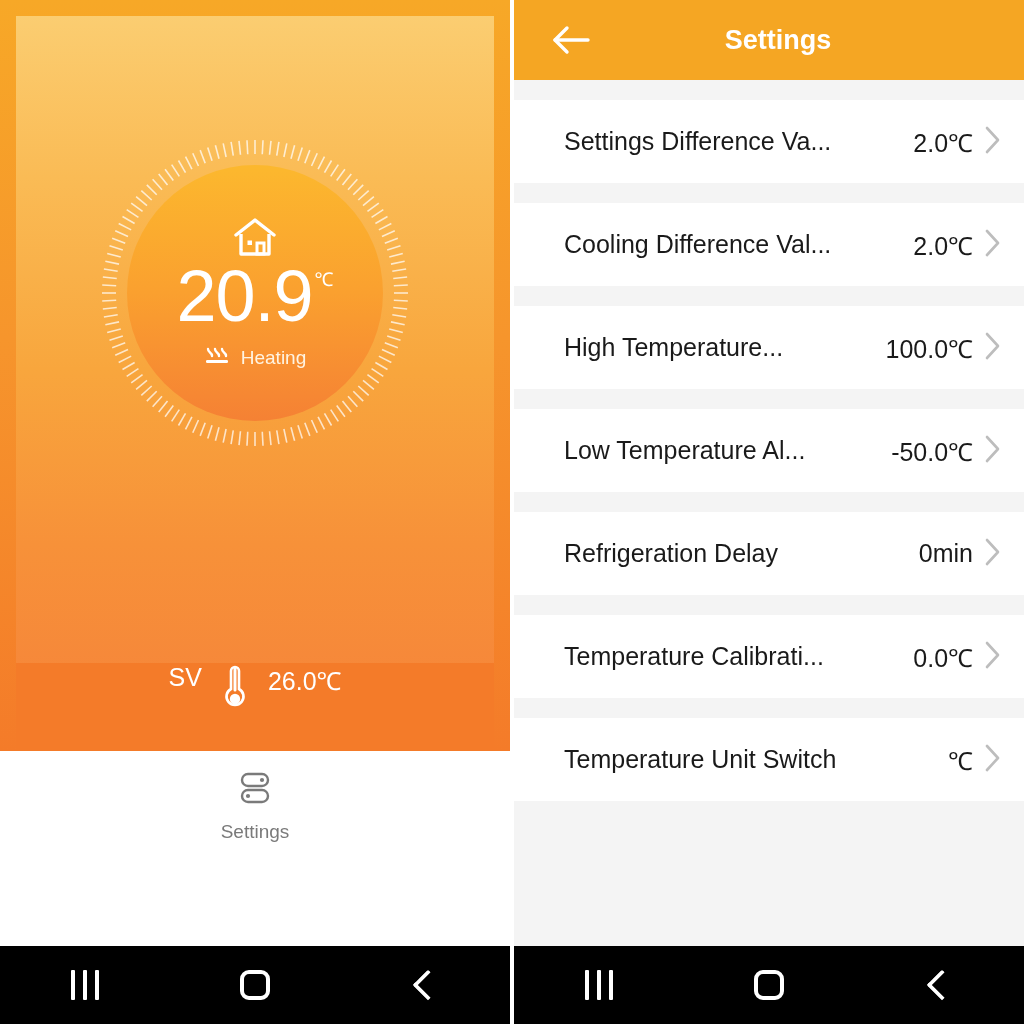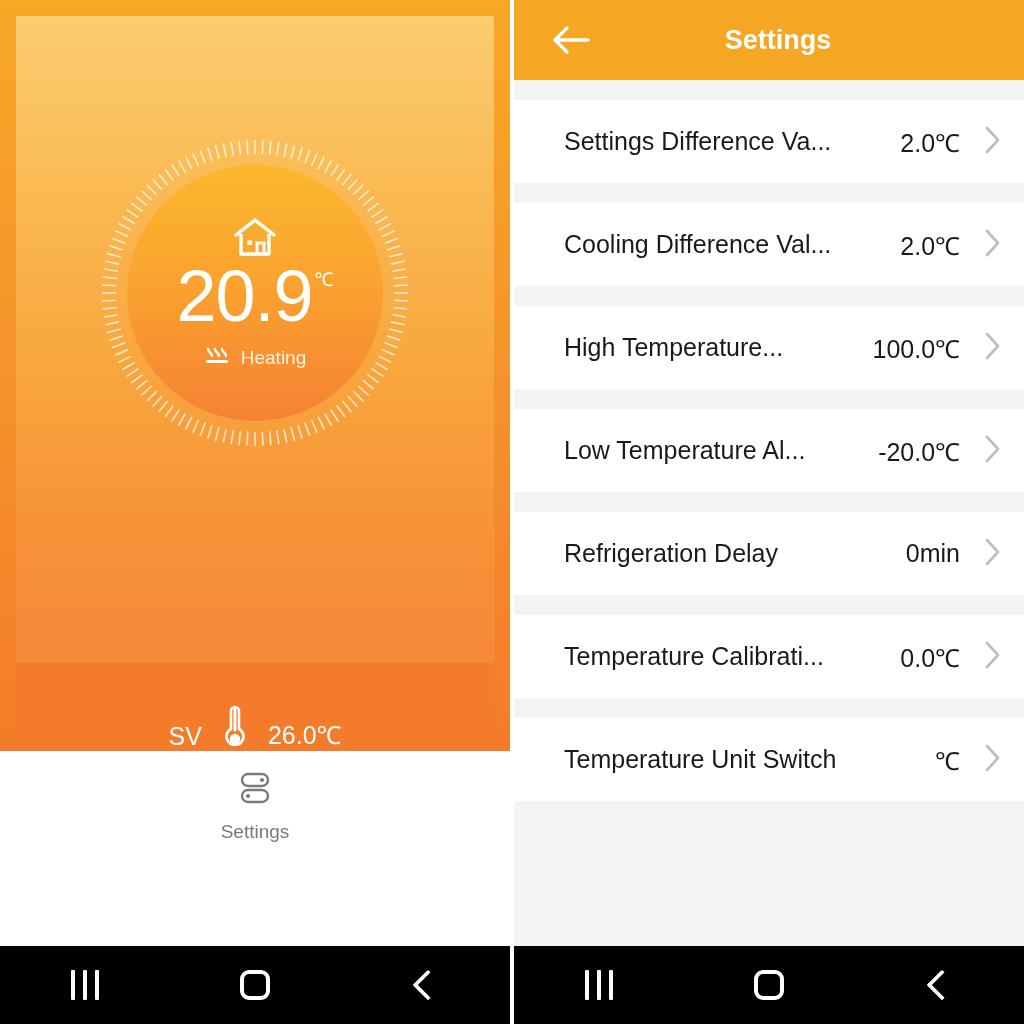--- a/index.html
+++ b/index.html
@@ -134,21 +134,21 @@
     color: #FFF4E2;
     font-size: 19px;
     font-weight: 400;
   }
 
   .sv-bar {
     position: absolute;
     left: 0; bottom: 0;
     width: 478px; height: 88px;
     background: #F47B29;
-    display: flex; align-items: flex-end; justify-content: center;
+    display: flex; align-items: flex-start; justify-content: center;
     gap: 18px;
   }
   .sv-label {
     color: #ffffff; font-size: 25px; font-weight: 400;
   }
   .sv-value {
     color: #ffffff; font-size: 25px; font-weight: 400;
   }
 
   
@@ -208,21 +208,21 @@
   .row-label {
     flex: 1;
     color: #1A1A1A;
     font-size: 25px;
     white-space: nowrap;
     overflow: hidden;
   }
   .row-value {
     color: #1A1A1A;
     font-size: 25px;
-    margin-right: 24px;
+    margin-right: 11px;
     white-space: nowrap;
   }
   .chev {
     flex: 0 0 20px;
     color: #BDBDBD;
   }
 
   
   .navbar {
     position: absolute;
@@ -492,21 +492,21 @@
         <div class="settings-row">
           <span class="row-label">High Temperature...</span>
           <span class="row-value">100.0℃</span>
           <span class="chev"><svg width="18" height="30" viewBox="0 0 18 30">
               <path d="M3 3 L14 15 L3 27" fill="none" stroke="#BDBDBD" stroke-width="2.6" stroke-linecap="round" stroke-linejoin="round"></path>
             </svg></span>
         </div>
         <div class="settings-gap"></div>
         <div class="settings-row">
           <span class="row-label">Low Temperature Al...</span>
-          <span class="row-value">-20.0℃</span>
+          <span class="row-value">-50.0℃</span>
           <span class="chev"><svg width="18" height="30" viewBox="0 0 18 30">
               <path d="M3 3 L14 15 L3 27" fill="none" stroke="#BDBDBD" stroke-width="2.6" stroke-linecap="round" stroke-linejoin="round"></path>
             </svg></span>
         </div>
         <div class="settings-gap"></div>
         <div class="settings-row">
           <span class="row-label">Refrigeration Delay</span>
           <span class="row-value">0min</span>
           <span class="chev"><svg width="18" height="30" viewBox="0 0 18 30">
               <path d="M3 3 L14 15 L3 27" fill="none" stroke="#BDBDBD" stroke-width="2.6" stroke-linecap="round" stroke-linejoin="round"></path>

